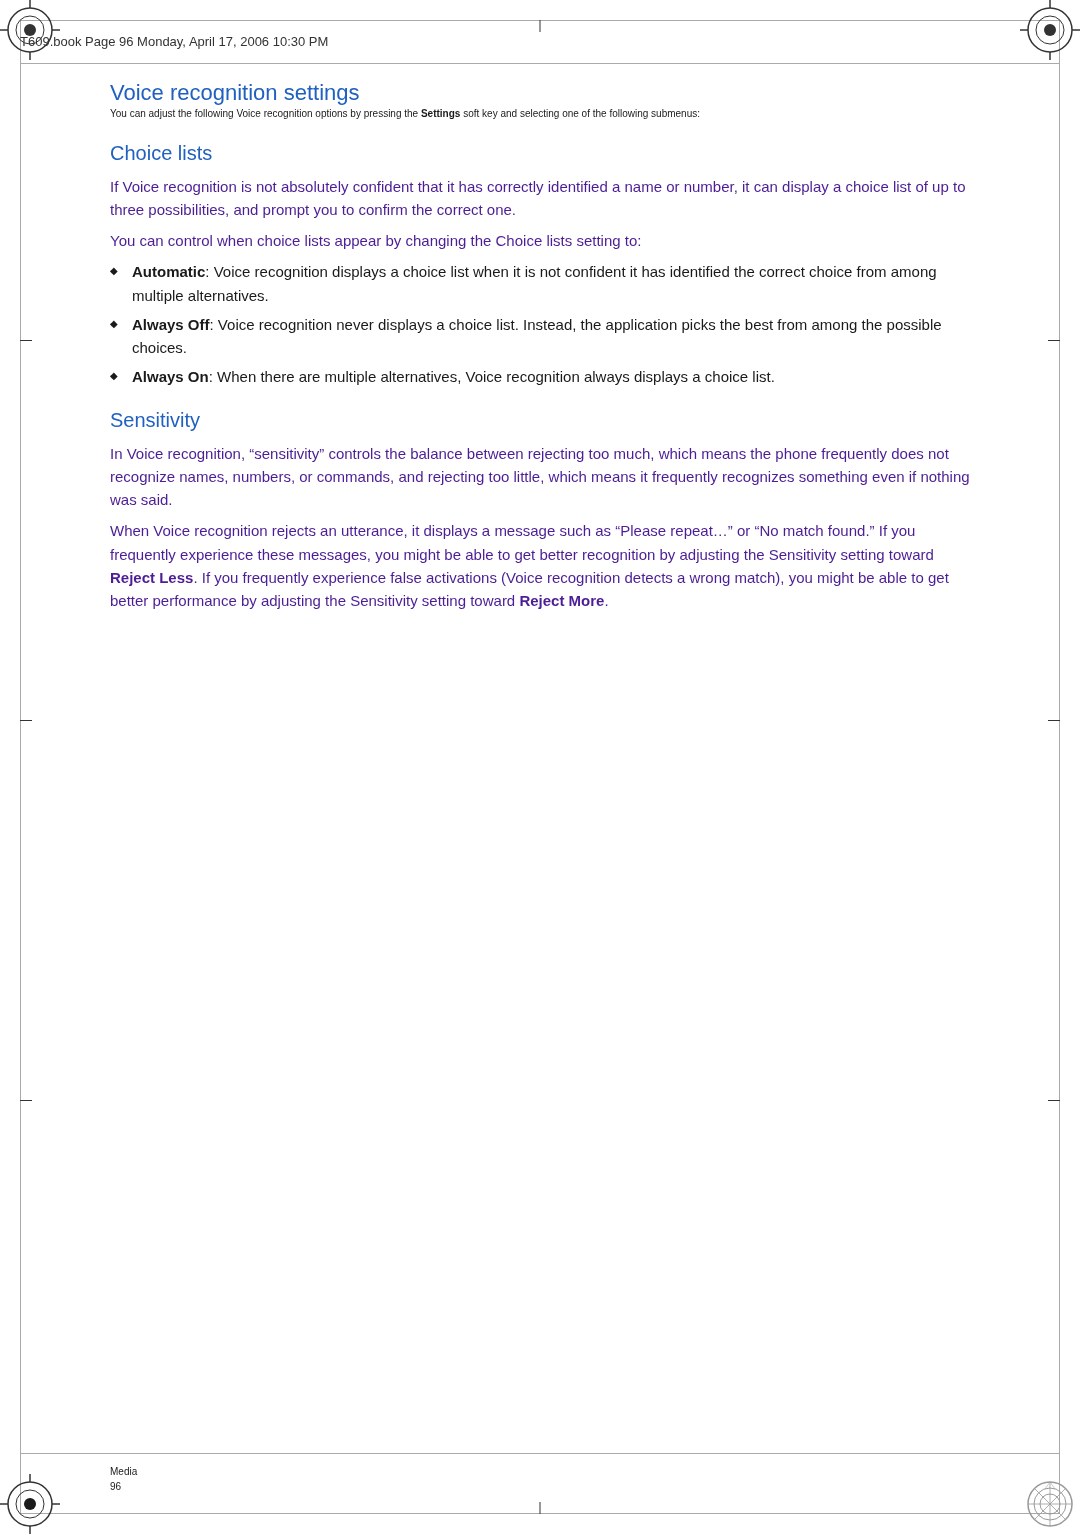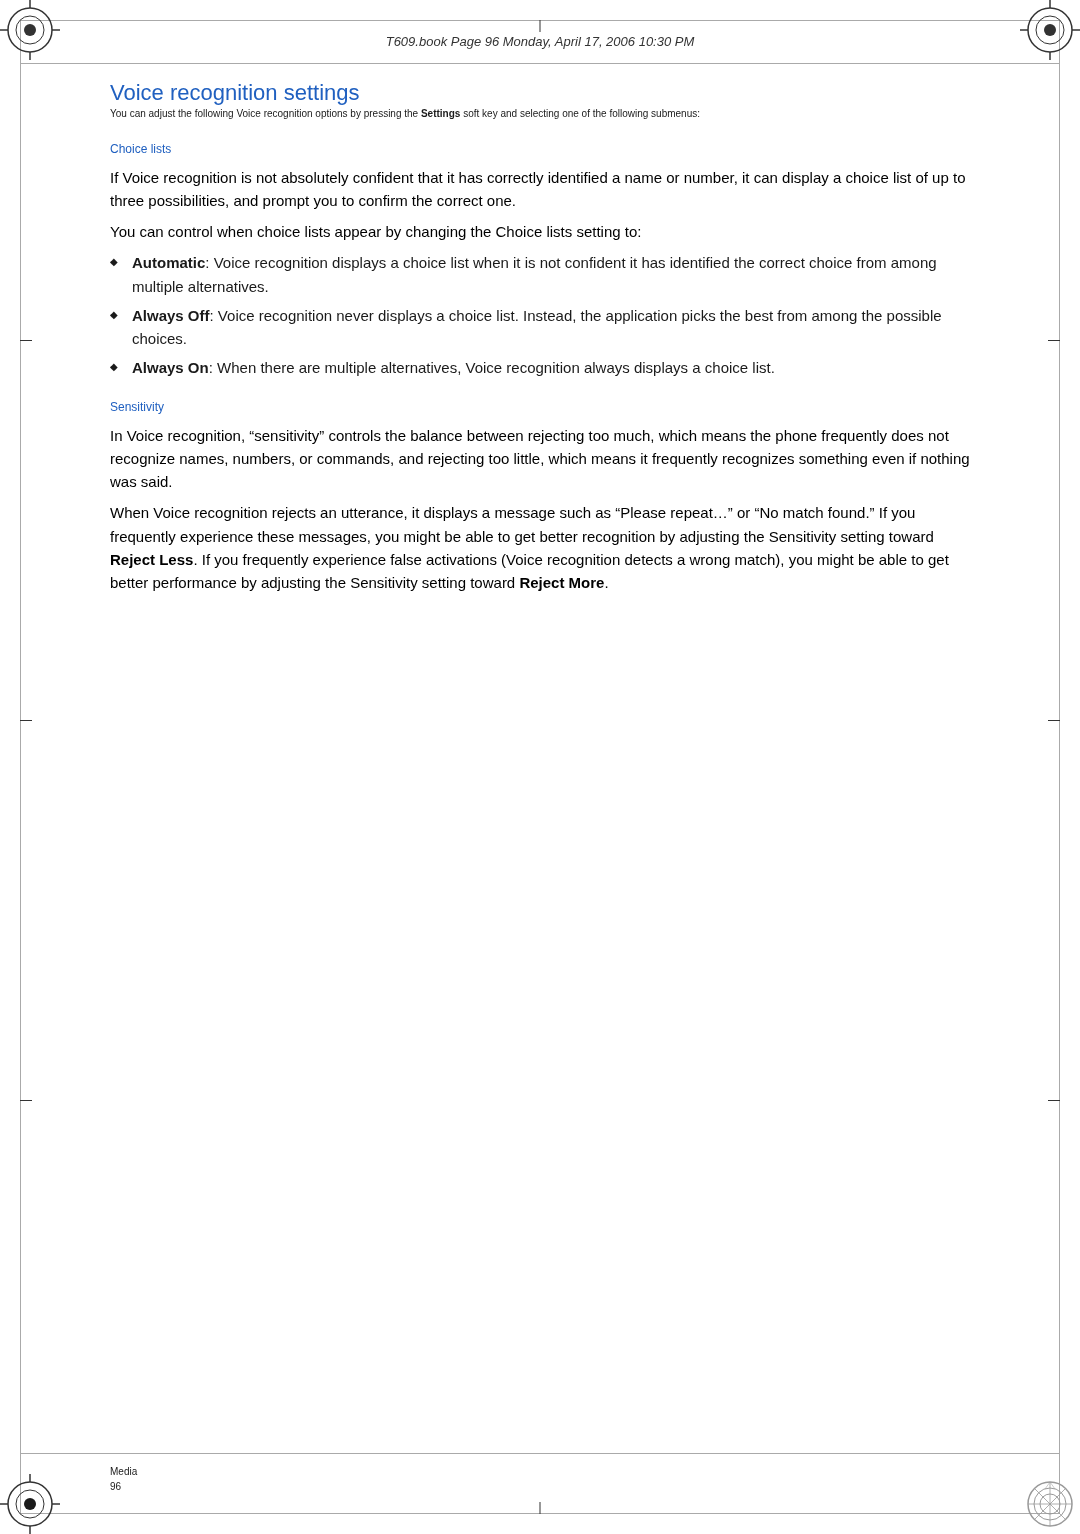--- a/index.html
+++ b/index.html
@@ -56,22 +56,20 @@
     
     .header-bar {
       position: absolute;
       top: 20px;
       left: 20px;
       right: 20px;
       height: 44px;
       border-bottom: 1px solid #aaa;
       display: flex;
       align-items: center;
-      justify-content: center;
-      font-style: italic;
     }
 
     .header-text {
       font-size: 13px;
       color: #333;
       font-family: Arial, Helvetica, sans-serif;
     }
 
     
     .content {
@@ -94,33 +92,33 @@
     
     .intro-para {
       font-size: 10px;
       line-height: 1.55;
       margin-bottom: 20px;
       color: #1a1a1a;
     }
 
     
     .section-heading {
-      font-size: 12px;
+      font-size: 20px;
       color: #2060c0;
       font-weight: normal;
       margin-bottom: 10px;
       font-family: Arial, Helvetica, sans-serif;
     }
 
     
     .body-para {
       font-size: 15px;
       line-height: 1.55;
       margin-bottom: 8px;
-      color: #000000;
+      color: #4c1d95;
     }
 
     .section-block {
       margin-bottom: 20px;
     }
 
     
     .bullet-list {
       margin: 8px 0 2px 0;
       padding: 0;

